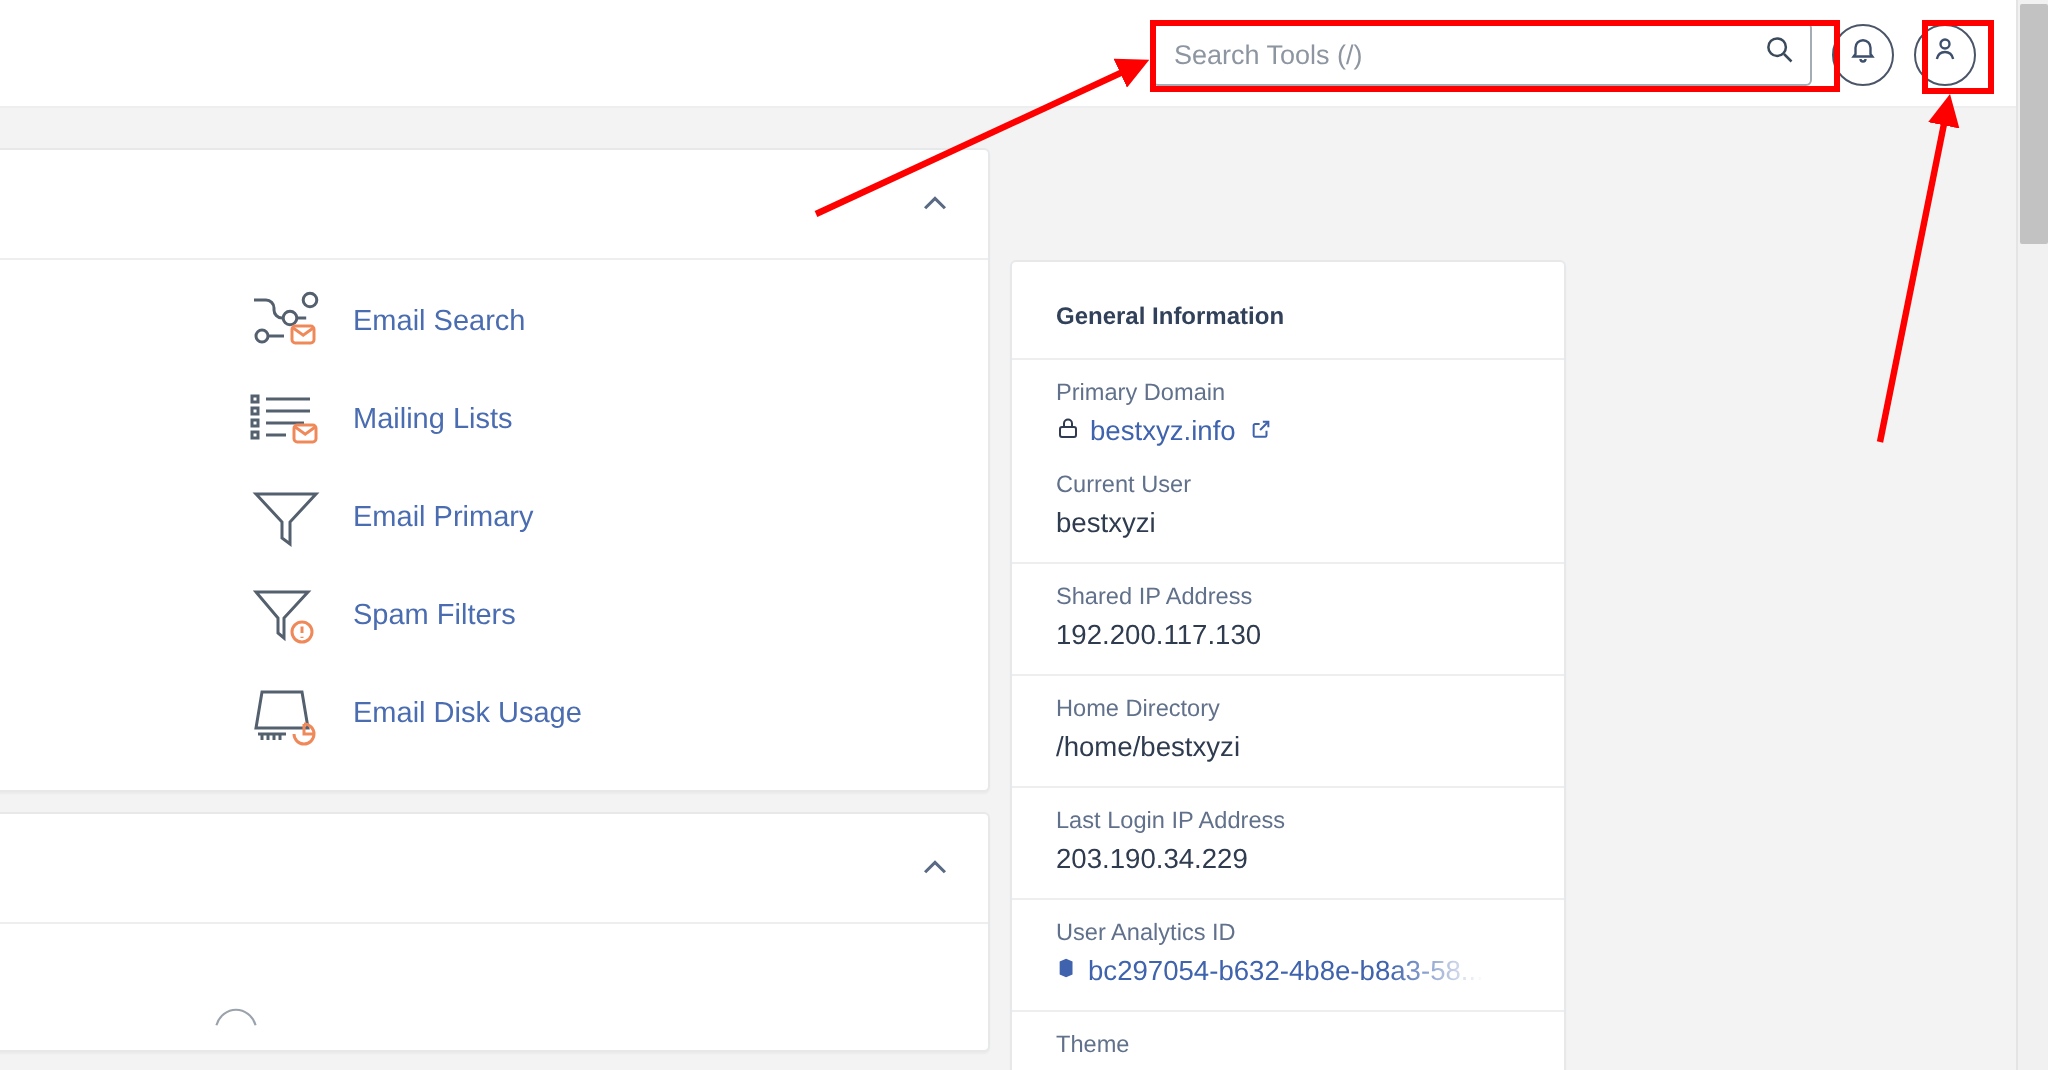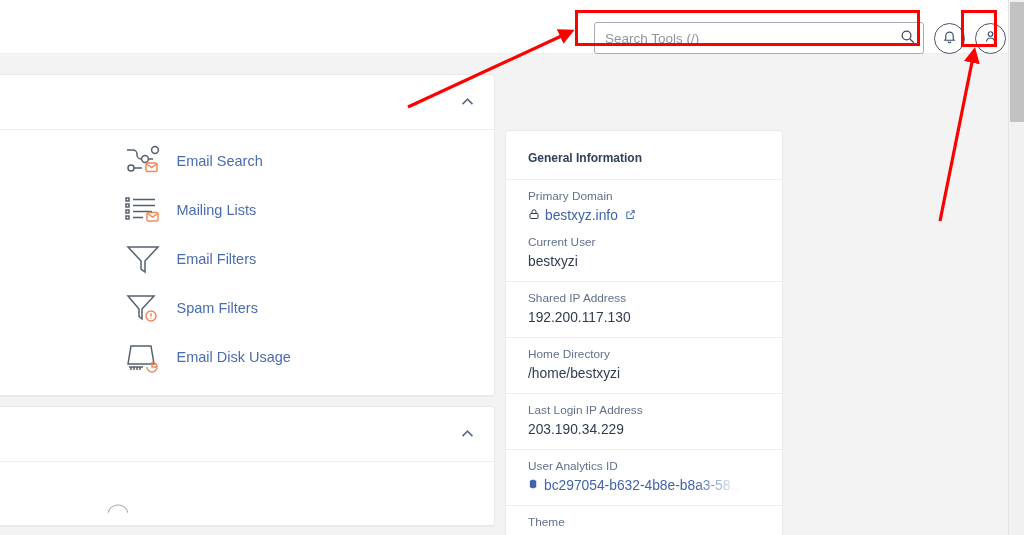--- a/index.html
+++ b/index.html
@@ -12,22 +12,22 @@
   #root { position:relative; width:1024px; height:535px; overflow:hidden; }
 
   
   .header {
     position:absolute; left:0; top:0; width:1008px; height:54px;
     background:#ffffff;
     border-bottom:1px solid #eceef0;
     z-index:5;
   }
   .header-right {
-    position:absolute; right:2px; top:0; height:54px;
-    display:flex; align-items:flex-end; gap:10px;
+    position:absolute; right:20px; top:0; height:54px;
+    display:flex; align-items:center; gap:10px;
   }
   .search-wrap { position:relative; }
   .search-box {
     width:330px; height:32px;
     border:1px solid #a5acb5;
     border-radius:3px;
     background:#fff;
     display:flex; align-items:center;
     padding:0 8px 0 10px;
   }
@@ -240,21 +240,21 @@
         <div class="tool-row">
           <div class="tool-item">
             
           </div>
           <div class="tool-item">
             <span class="tool-icon">
               <svg viewBox="0 0 40 34" fill="none" stroke="#55606e" stroke-width="1.5">
                 <path d="M5 5h30L22 19v11l-4-3V19z"></path>
               </svg>
             </span>
-            <span class="tool-label">Email Filters</span>
+            <span class="tool-label">Email Primary</span>
           </div>
         </div>
 
         <div class="tool-row">
           <div class="tool-item">
             <span class="tool-label"></span>
           </div>
           <div class="tool-item">
             <span class="tool-icon">
               <svg viewBox="0 0 40 34" fill="none" stroke="#55606e" stroke-width="1.5">

